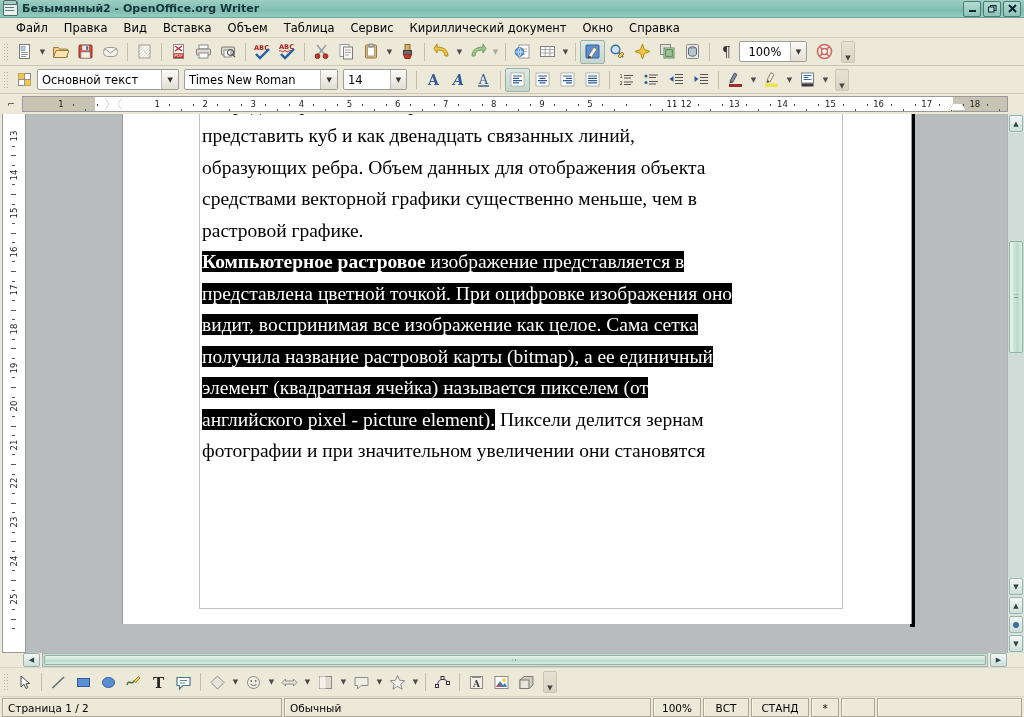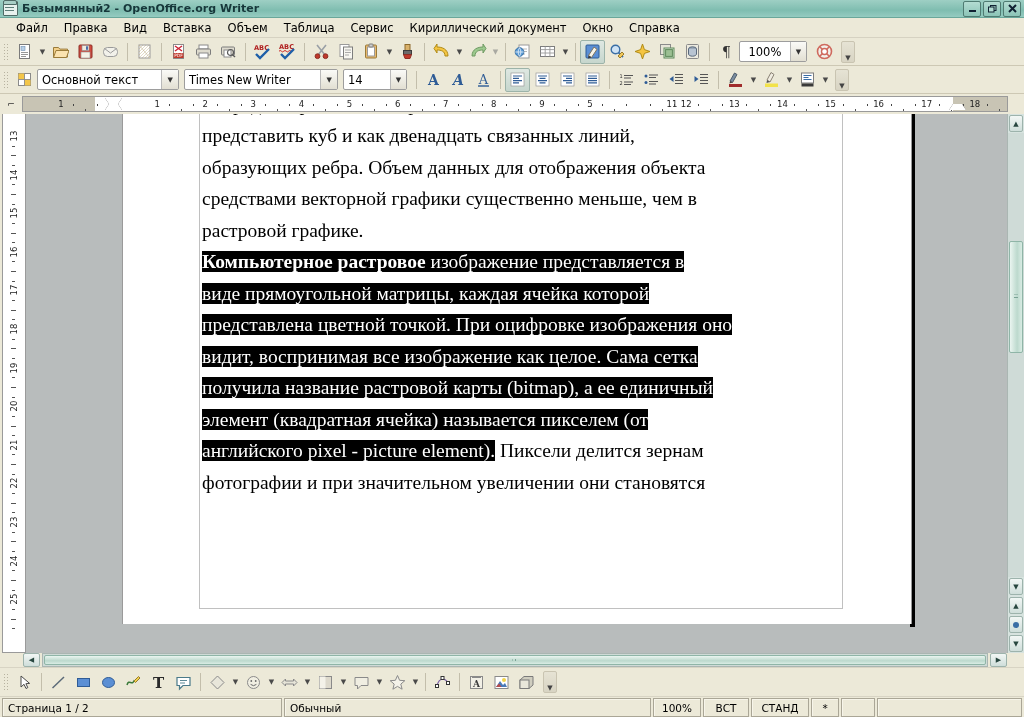--- a/index.html
+++ b/index.html
@@ -512,21 +512,21 @@
         <path d="M8.5 2.5v12M2.5 8.5h12" stroke="#8a8a8a" stroke-width="0.9"></path>
       </svg>
     </div>
 
     <div class="combo style">
       <div class="val">Основной текст</div>
       <div class="btn">▼</div>
     </div>
 
     <div class="combo font">
-      <div class="val">Times New Writer</div>
+      <div class="val">Times New Roman</div>
       <div class="btn">▼</div>
     </div>
 
     <div class="combo size">
       <div class="val">14</div>
       <div class="btn">▼</div>
     </div>
 
     <div class="tb-sep"></div>
 
@@ -789,21 +789,20 @@
         <div class="textframe">
           <div class="doctext" id="doctext">
               <div style="height: 14px; overflow: hidden; position: relative;">
                 <div style="position: relative; top: -17px;"><span>о гередь, образован четырьмя связанными линиями. Возможно,</span></div>
               </div>
               <div><span>представить куб и как двенадцать связанных линий,</span></div>
               <div><span>образующих ребра.  Объем данных для отображения объекта</span></div>
               <div><span>средствами векторной графики существенно меньше, чем в</span></div>
               <div><span>растровой графике.</span></div>
               <div><span class="sel b"> Компьютерное растровое</span><span class="sel"> изображение представляется в</span></div>
-              <div><span class="sel">виде прямоугольной матрицы, каждая ячейка которой</span></div>
               <div><span class="sel">представлена цветной точкой. При оцифровке изображения оно</span></div>
               <div><span class="sel">видит, воспринимая все изображение как целое. Сама сетка</span></div>
               <div><span class="sel">получила название растровой карты (bitmap), а ее единичный</span></div>
               <div><span class="sel">элемент (квадратная ячейка) называется пикселем (от</span></div>
               <div><span class="sel">английского pixel - picture element).</span><span> Пиксели делится зернам</span></div>
               <div><span>фотографии и при значительном увеличении они становятся</span></div>
             </div>
         </div>
       </div>
     </div>

